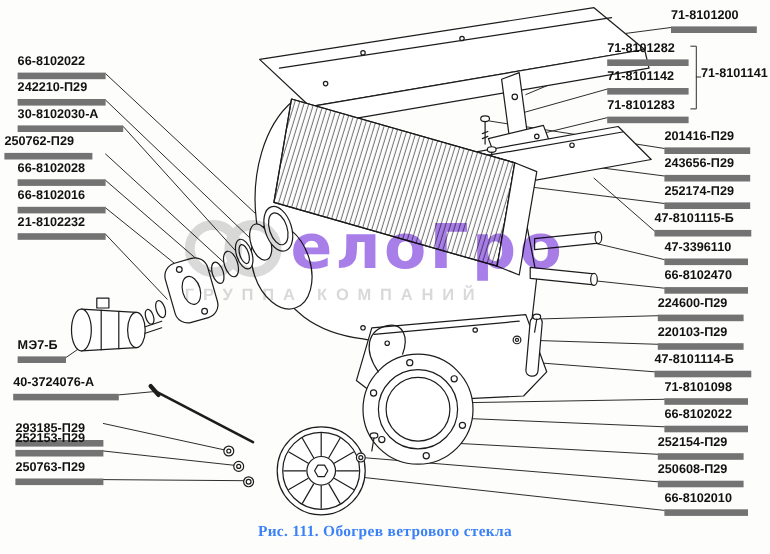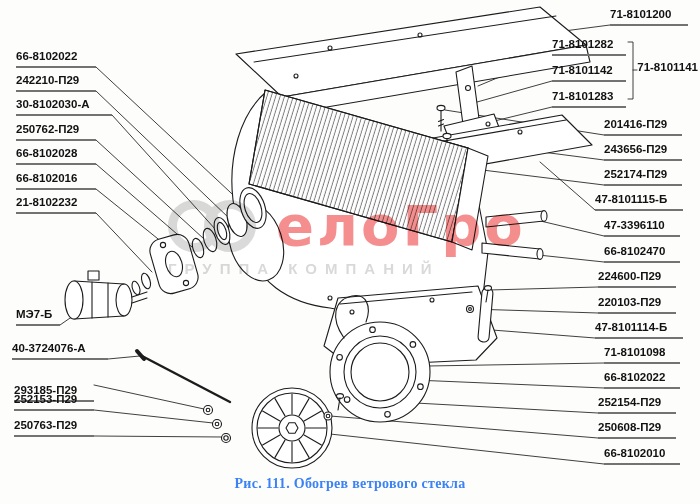--- a/index.html
+++ b/index.html
@@ -4,41 +4,41 @@
 <style>
   html,body{margin:0;padding:0;background:#ffffff;}
   .stage{
     position:relative;width:700px;height:504px;background:#fdfdfc;
     overflow:hidden;font-family:"Liberation Sans",sans-serif;
   }
   .stage svg{position:absolute;left:0;top:0;z-index:1;}
   .lbl{
     position:absolute;z-index:4;
     font:bold 11.5px "Liberation Sans",sans-serif;color:#111;
-    border-bottom:2px solid #737373;padding-bottom:2px;
+    border-bottom:6px solid #737373;padding-bottom:2px;
     white-space:nowrap;line-height:1.2;
   }
   .lbl.plain{border-bottom:none;}
   .caption{
     position:absolute;left:0;right:0;top:476px;z-index:4;text-align:center;
     font:bold 14px "Liberation Serif",serif;color:#3b82f6;letter-spacing:.3px;
   }
   .watermark{
     position:absolute;left:168px;top:198px;width:404px;z-index:3;
     pointer-events:none;mix-blend-mode:multiply;opacity:.6;
   }
   .wm-row{display:flex;align-items:center;}
   .wm-circle{
     width:52px;height:52px;border:9px solid #c2c2c2;border-radius:50%;
     box-sizing:border-box;flex:0 0 auto;
   }
   .wm-circle.overlap{margin-left:-16px;}
   .wm-text{
     font-family:"DejaVu Sans",sans-serif;font-weight:bold;font-size:56px;
-    line-height:1;color:#ef4444;letter-spacing:3px;margin-left:20px;
+    line-height:1;color:#6d28d9;letter-spacing:3px;margin-left:8px;
   }
   .wm-sub{
     margin-top:6px;width:100%;text-align:left;
     font:bold 15px "Liberation Sans",sans-serif;color:#c0c0c0;letter-spacing:8px;
   }
 </style>
 </head>
 <body>
 
 <div class="stage">
@@ -250,21 +250,21 @@
       <span class="wm-circle"></span>
       <span class="wm-circle overlap"></span>
       <span class="wm-text">елоГро</span>
     </div>
     <div class="wm-sub">ГРУППА КОМПАНИЙ</div>
   </div>
 
   <div class="lbl" style="left:16px;top:50px;width:80px">66-8102022</div>
   <div class="lbl" style="left:16px;top:74px;width:80px">242210-П29</div>
   <div class="lbl" style="left:16px;top:98px;width:96px">30-8102030-А</div>
-  <div class="lbl" style="left:16px;top:123px;width:80px">250762-П29</div>
+  <div class="lbl" style="left:4px;top:123px;width:80px">250762-П29</div>
   <div class="lbl" style="left:16px;top:147px;width:80px">66-8102028</div>
   <div class="lbl" style="left:16px;top:172px;width:80px">66-8102016</div>
   <div class="lbl" style="left:16px;top:196px;width:80px">21-8102232</div>
   <div class="lbl" style="left:16px;top:308px;width:44px">МЭ7-Б</div>
   <div class="lbl" style="left:12px;top:342px;width:96px">40-3724076-А</div>
   <div class="lbl" style="left:14px;top:384px;width:80px">293185-П29</div>
   <div class="lbl" style="left:14px;top:393px;width:80px">252153-П29</div>
   <div class="lbl" style="left:14px;top:419px;width:80px">250763-П29</div>
 
   <div class="lbl" style="left:610px;top:8px;width:78px">71-8101200</div>

